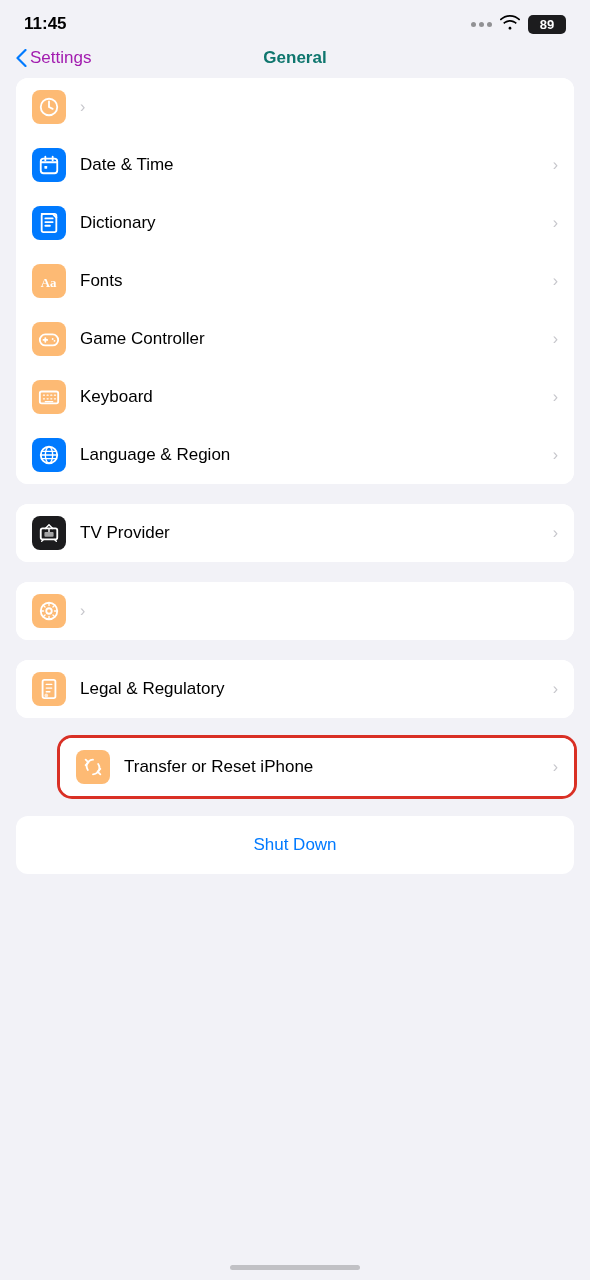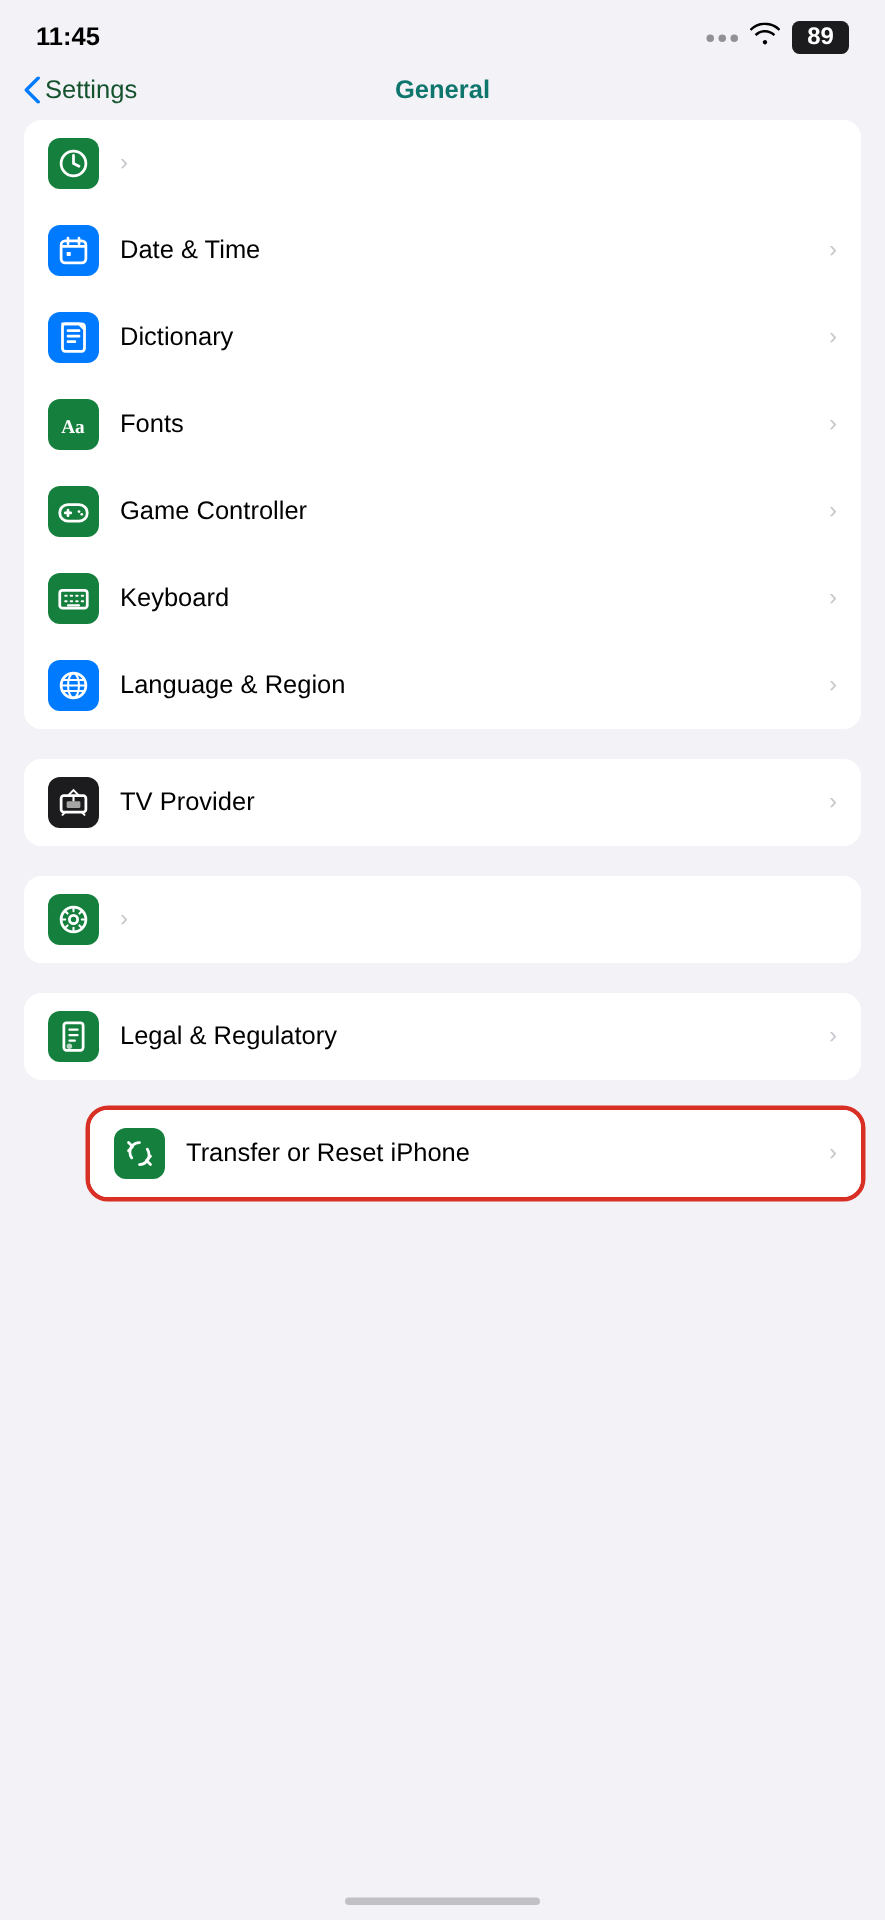--- a/index.html
+++ b/index.html
@@ -53,42 +53,42 @@
     }
 
     .battery-box {
       display: flex;
       align-items: center;
       justify-content: center;
       background: #1c1c1e;
       border-radius: 5px;
       padding: 2px 6px;
       color: #fff;
-      font-size: 16px;
+      font-size: 13px;
       font-weight: 600;
       min-width: 38px;
     }
 
     
     .nav-bar {
       display: flex;
       align-items: center;
       justify-content: center;
       padding: 6px 16px 10px 16px;
       background: #f2f2f7;
       position: relative;
     }
 
     .nav-back {
       position: absolute;
       left: 16px;
       display: flex;
       align-items: center;
       gap: 3px;
-      color: #14532d;
+      color: #a21caf;
       font-size: 17px;
       cursor: pointer;
     }
 
     .nav-back svg {
       width: 11px;
       height: 18px;
     }
 
     .nav-title {
@@ -137,21 +137,21 @@
       height: 34px;
       border-radius: 8px;
       display: flex;
       align-items: center;
       justify-content: center;
       margin-right: 14px;
       flex-shrink: 0;
     }
 
     .icon-blue { background: #007aff; }
-    .icon-gray { background: #15803d; }
+    .icon-gray { background: #fdba74; }
     .icon-black { background: #1c1c1e; }
 
     .settings-item-label {
       flex: 1;
       font-size: 17px;
       color: #000;
     }
 
     .chevron {
       color: #c7c7cc;
@@ -368,16 +368,19 @@
           <path d="M12 20c3.87 0 7-3.13 7-7 0-1.57-.5-3.02-1.35-4.2" stroke="white" stroke-width="2" stroke-linecap="round"></path>
           <path d="M4 4l3 3-3 3" stroke="white" stroke-width="2" stroke-linecap="round" stroke-linejoin="round"></path>
           <path d="M20 14l-3 3 3 3" stroke="white" stroke-width="2" stroke-linecap="round" stroke-linejoin="round"></path>
         </svg>
       </div>
       <span class="settings-item-label">Transfer or Reset iPhone</span>
       <span class="chevron">›</span>
     </div>
   </div>
 
+  <div class="shutdown-btn">
+    <span class="shutdown-label">Shut Down</span>
+  </div>
 
 </div>
 
 <div class="home-indicator"></div>
 
 </body></html>

